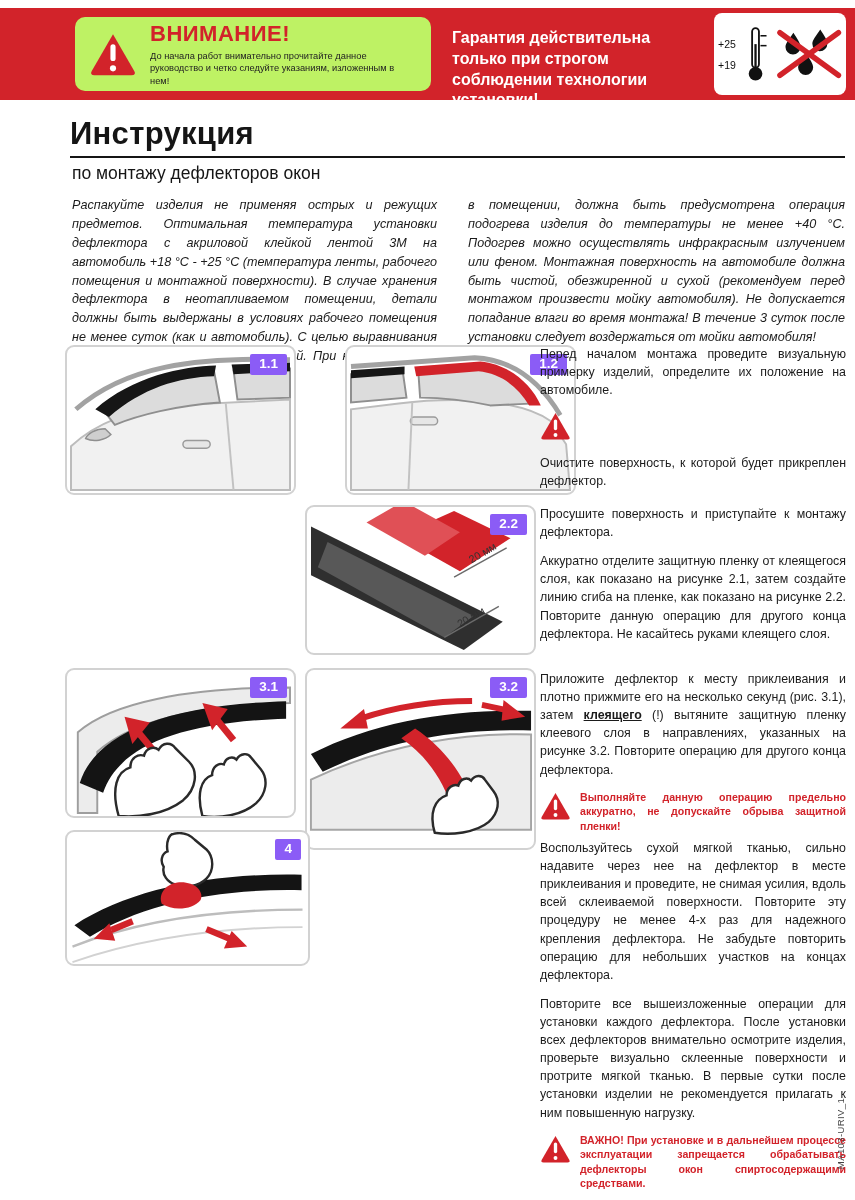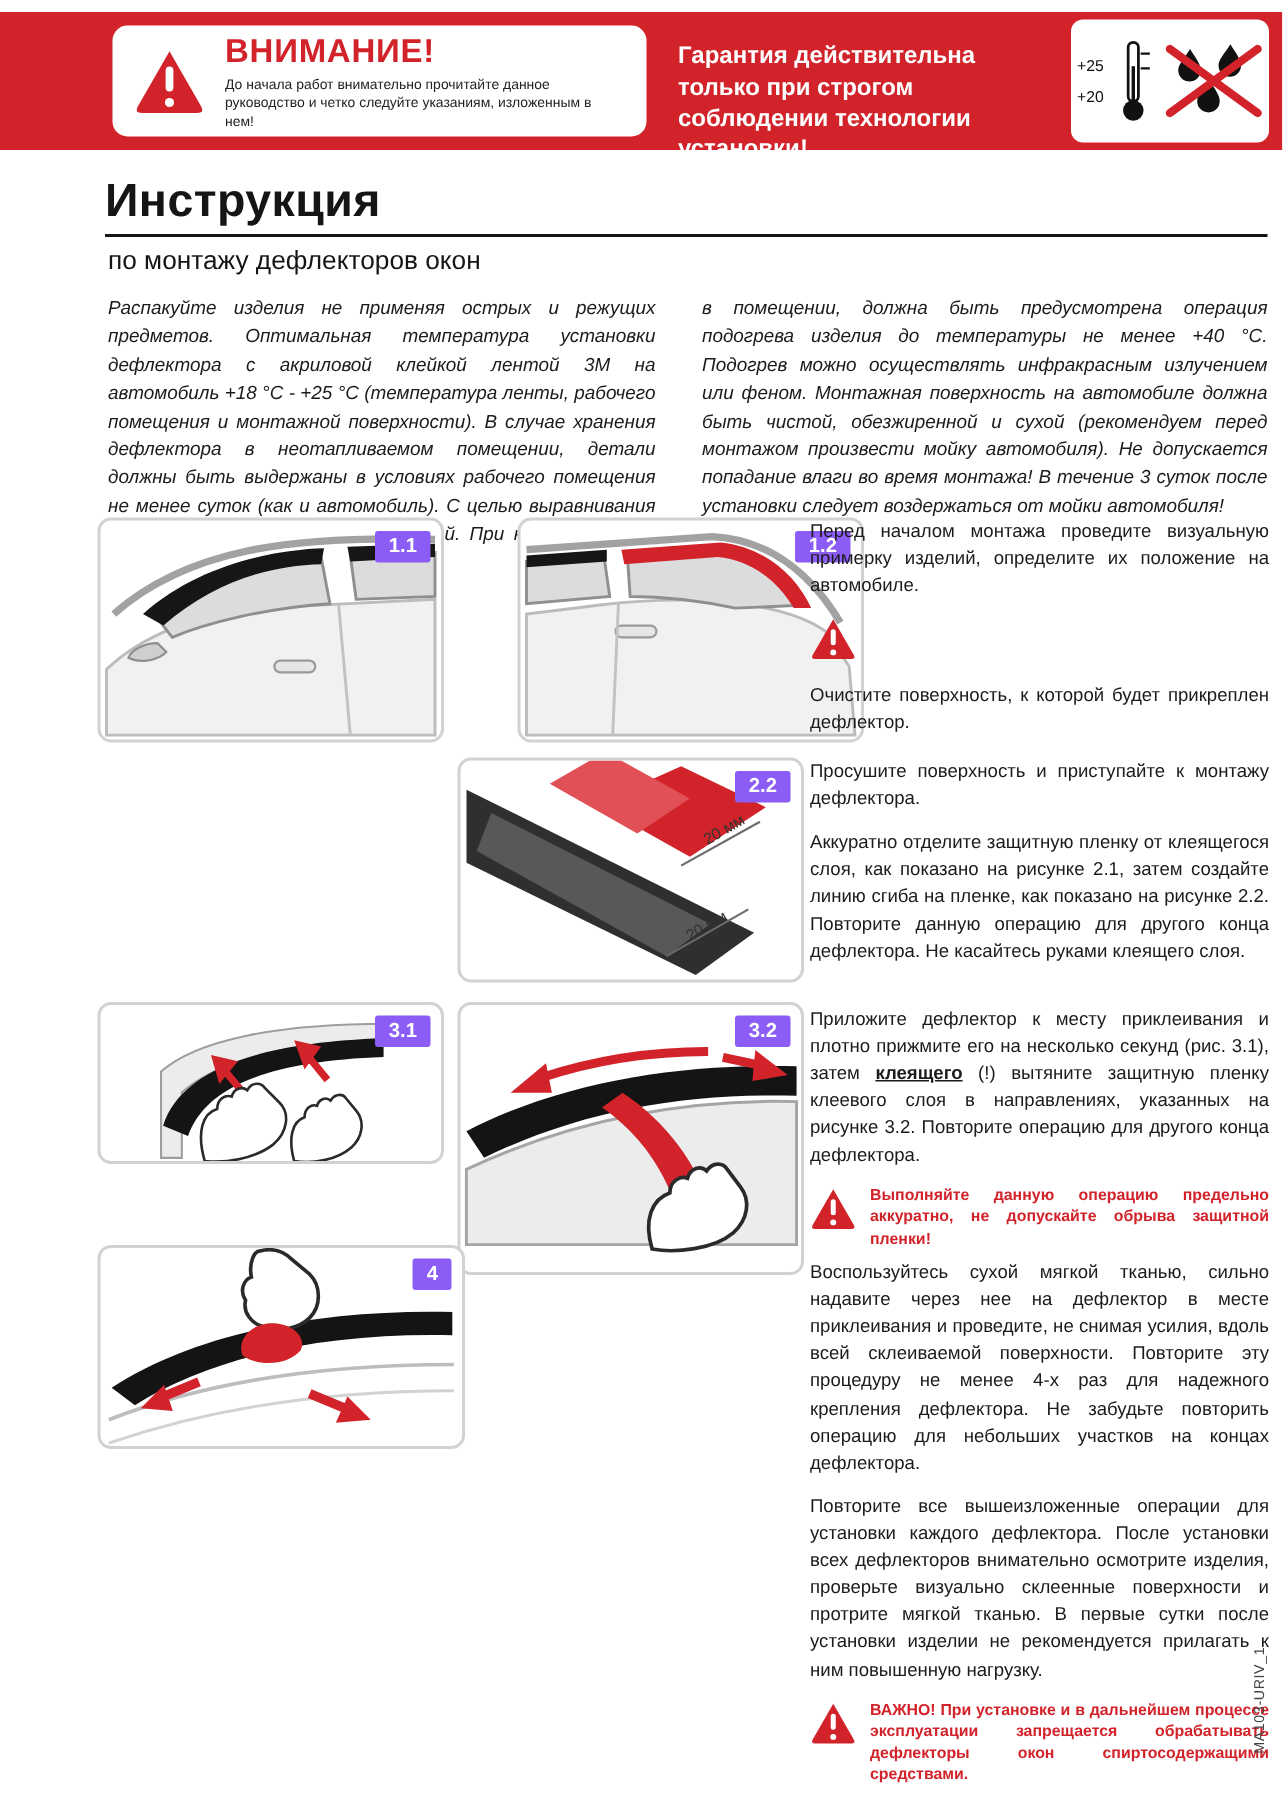--- a/index.html
+++ b/index.html
@@ -2,21 +2,21 @@
 <html lang="ru"><head>
 <meta charset="utf-8">
 <style>
   *{margin:0;padding:0;box-sizing:border-box;}
   body{background:#fff;}
   #page{position:relative;width:855px;height:1200px;background:#fff;overflow:hidden;
         font-family:"Liberation Sans",sans-serif;color:#1b1b1b;}
 
   
   .red-band{position:absolute;left:0;top:8px;width:855px;height:92px;background:#d2232a;}
-  .attn-box{position:absolute;left:75px;top:9px;width:356px;height:74px;background:#ffffff;
+  .attn-box{position:absolute;left:75px;top:9px;width:356px;height:74px;background:#bef264;
             border-radius:10px;display:flex;align-items:center;gap:13px;padding:6px 14px;}
   .attn-title{color:#d2232a;font-weight:bold;font-size:22px;letter-spacing:.5px;margin-bottom:3px;}
   .attn-sub{font-size:9.3px;color:#222;line-height:1.35;max-width:252px;}
   .warranty{position:absolute;left:452px;top:20px;width:230px;color:#fff;font-weight:bold;
             font-size:16px;line-height:1.3;}
   .icons-box{position:absolute;right:9px;top:5px;width:132px;height:82px;background:#fff;
              border-radius:8px;display:flex;align-items:center;justify-content:center;gap:7px;padding:4px;}
   .temp-labels{display:flex;flex-direction:column;gap:9px;font-size:10.5px;color:#111;text-align:right;}
 
   
@@ -67,21 +67,21 @@
         <div class="attn-title">ВНИМАНИЕ!</div>
         <div class="attn-sub">До начала работ внимательно прочитайте данное руководство и четко следуйте указаниям, изложенным в нем!</div>
       </div>
     </div>
 
     <div class="warranty">Гарантия действительна только при строгом соблюдении технологии установки!</div>
 
     <div class="icons-box">
       <div class="temp-labels">
         <span>+25</span>
-        <span>+20</span>
+        <span>+19</span>
       </div>
       <svg width="28" height="62" viewBox="0 0 34 74">
         <line x1="23" y1="13" x2="31" y2="13" stroke="#111" stroke-width="2"></line>
         <line x1="23" y1="26" x2="31" y2="26" stroke="#111" stroke-width="2"></line>
         <rect x="12" y="3" width="9" height="52" rx="4.5" fill="#fff" stroke="#111" stroke-width="2.4"></rect>
         <rect x="15" y="24" width="3" height="32" fill="#111"></rect>
         <circle cx="16.5" cy="63" r="9" fill="#111"></circle>
       </svg>
       <svg width="72" height="56" viewBox="0 0 84 66">
         <g fill="#111">
@@ -139,21 +139,21 @@
       <path d="M92,30 L156,66 L208,32 L150,4 Z" fill="#d2232a"></path>
       <path d="M60,16 L120,50 L156,26 L98,-6 Z" fill="#e05056"></path>
       <line x1="150" y1="72" x2="204" y2="42" stroke="#6b6b6b" stroke-width="1.5"></line>
       <line x1="140" y1="134" x2="196" y2="102" stroke="#6b6b6b" stroke-width="1.5"></line>
       <text transform="translate(168,58) rotate(-30)" font-size="11" fill="#333">20 мм</text>
       <text transform="translate(156,124) rotate(-30)" font-size="11" fill="#333">20 мм</text>
     </svg>
     <div class="badge">2.2</div>
   </div>
 
-  <div class="panel" style="left:65px;top:668px;width:231px;height:108px;text-decoration:underline;">
+  <div class="panel" style="left:65px;top:668px;width:231px;height:150px;text-decoration:underline;">
     <svg viewBox="0 0 231 150">
       <path d="M10,147 L10,64 C44,34 120,18 228,18 L228,34 C134,36 66,52 30,84 L30,147 Z" fill="#ececec" stroke="#9e9e9e" stroke-width="2"></path>
       <path d="M12,116 C28,66 96,36 224,32 L224,50 C110,54 52,80 36,126 Z" fill="#141414"></path>
       <g>
         <path d="M92,88 L72,64" stroke="#d2232a" stroke-width="7" fill="none"></path>
         <polygon points="58,48 84,54 66,76" fill="#d2232a"></polygon>
         <path d="M170,72 L152,50" stroke="#d2232a" stroke-width="7" fill="none"></path>
         <polygon points="138,34 164,40 148,62" fill="#d2232a"></polygon>
       </g>
       <path d="M52,150 C44,122 50,104 64,100 C64,90 72,86 78,88 C80,80 88,78 93,82 C97,74 106,74 110,80 L124,94 C134,104 132,122 118,134 C100,148 72,152 52,150 Z" fill="#fff" stroke="#2a2a2a" stroke-width="2.5"></path>

